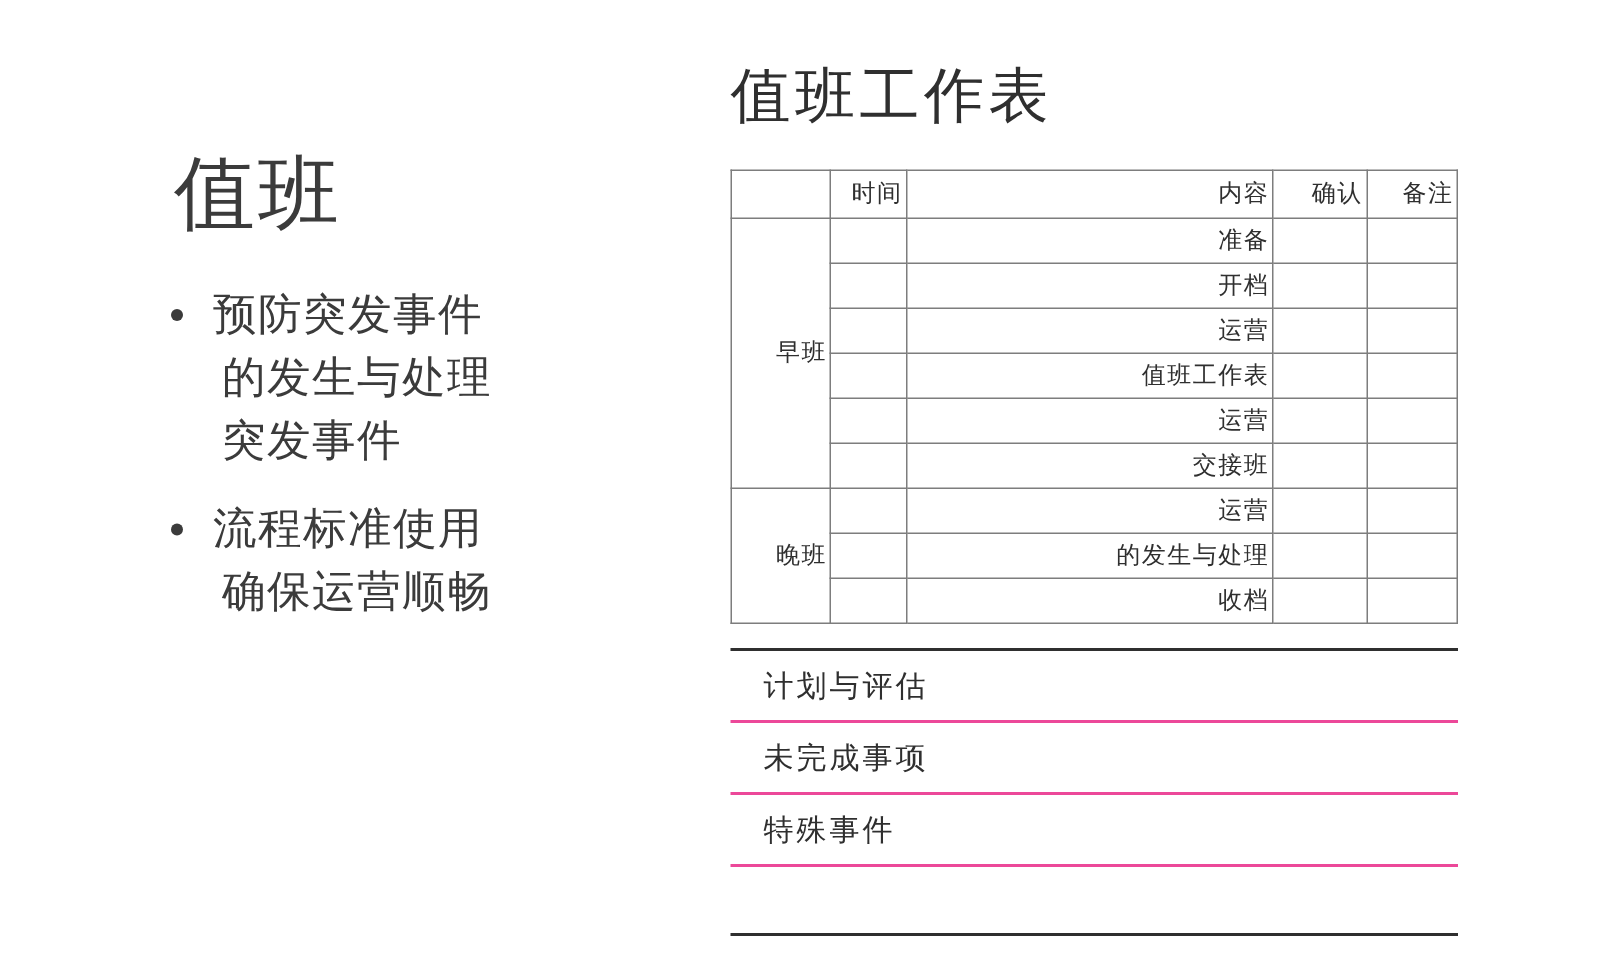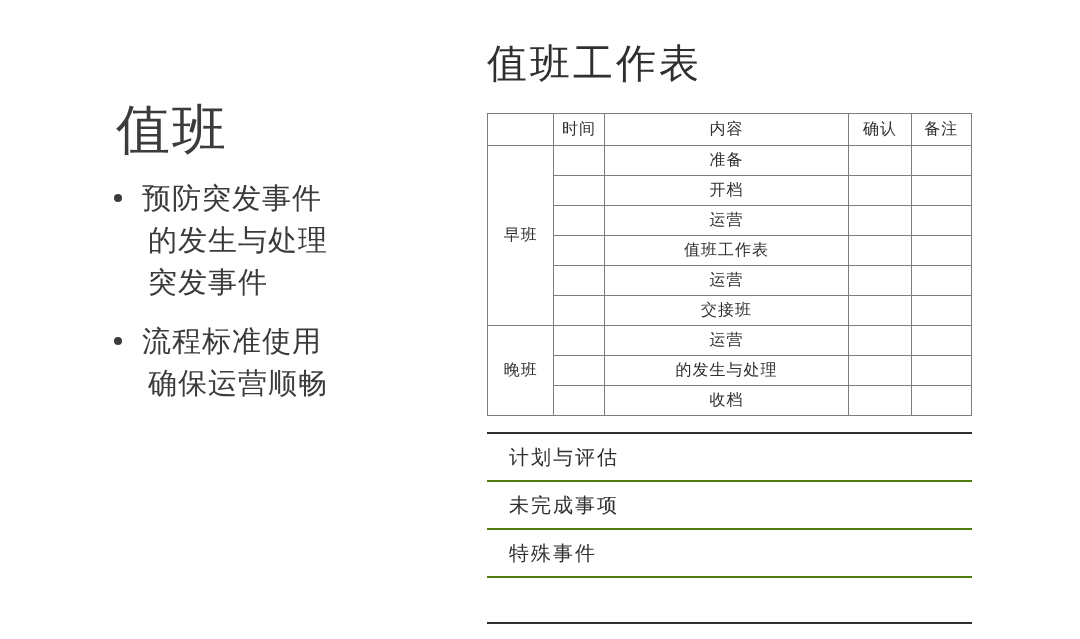--- a/index.html
+++ b/index.html
@@ -22,21 +22,21 @@
     left: 108px;
     top: 100px;
     width: 330px;
   }
   .left-title {
     font-size: 54px;
     font-weight: 400;
     line-height: 1.1;
     letter-spacing: 2px;
     color: #3b3b3b;
-    margin: 0 0 18px 8px;
+    margin: 0 0 30px 8px;
   }
   .bullet-list {
     list-style: none;
     margin: 0;
     padding: 0;
   }
   .bullet-item {
     position: relative;
     padding-left: 34px;
     margin-bottom: 16px;
@@ -79,21 +79,21 @@
 
   table.duty {
     border-collapse: collapse;
     width: 485px;
     table-layout: fixed;
   }
   table.duty td {
     border: 1px solid #7d7d7d;
     font-size: 16px;
     color: #2f2f2f;
-    text-align: center;
+    text-align: right;
     height: 29px;
     padding: 0 2px;
     letter-spacing: 1px;
   }
   table.duty td.head {
     height: 31px;
   }
   .col-shift  { width: 66px; }
   .col-time   { width: 50px; }
   .col-content{ width: 243px; }
@@ -106,21 +106,21 @@
   }
   td.blank { }
 
   
   .ruled {
     width: 485px;
     margin-top: 16px;
     border-top: 2px solid #2f2f2f;
   }
   .ruled-row {
-    border-bottom: 2px solid #4d7c0f;
+    border-bottom: 2px solid #ec4899;
     height: 46px;
     display: flex;
     align-items: center;
   }
   .ruled-row span {
     font-size: 20px;
     letter-spacing: 2px;
     color: #2f2f2f;
     padding-left: 22px;
   }

